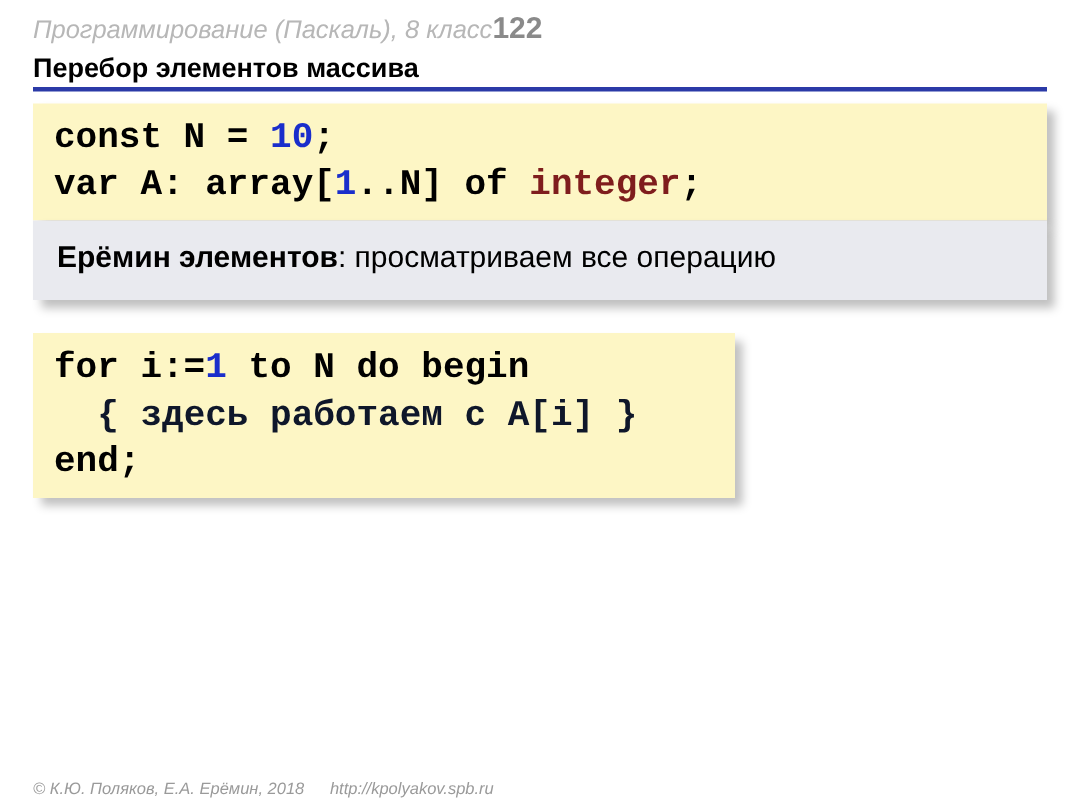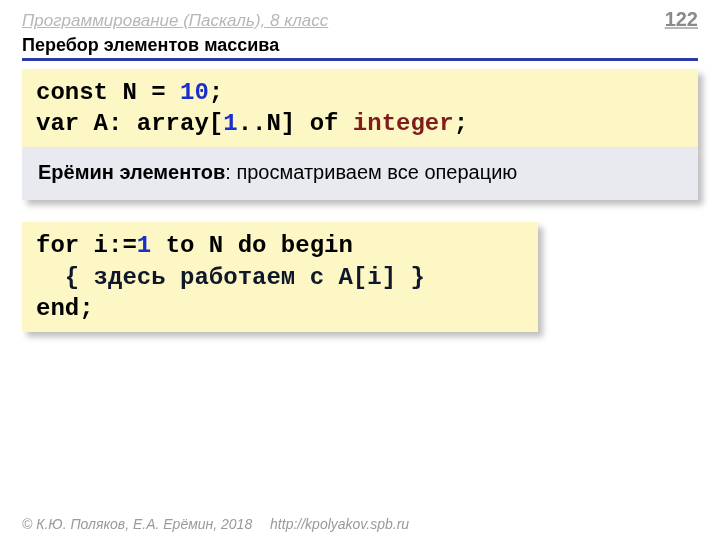--- a/index.html
+++ b/index.html
@@ -5,27 +5,26 @@
   * { margin: 0; padding: 0; box-sizing: border-box; }
   html, body { width: 720px; height: 540px; overflow: hidden; }
   body {
     background: #fff;
     font-family: Arial, Helvetica, sans-serif;
     position: relative;
     color: #000;
   }
   .header {
     display: flex;
-    justify-content: space-between;
+    justify-content: flex-start;
     align-items: baseline;
     padding: 8px 22px 0 22px;
     color: #b7b7b7;
     font-style: italic;
     font-size: 17px;
-    text-decoration: underline;
   }
   .page-num { font-size: 20px; font-style: normal; color: #8a8a8a; font-weight: bold;}
   .title {
     font-size: 18px;
     font-weight: bold;
     margin: 4px 22px 0 22px;
     padding-bottom: 2px;
     border-bottom: 3px solid #2b3aa7;
   }
   .content { padding: 8px 22px 0 22px; }
@@ -44,26 +43,26 @@
   .infobox {
     background: #e9eaef;
     box-shadow: 5px 5px 6px rgba(0,0,0,0.25);
     padding: 12px 16px 14px 16px;
     font-size: 20px;
     line-height: 1.35;
     margin-bottom: 22px;
   }
   .infobox .term { font-weight: bold; }
   .infobox .rest { display: block; padding-left: 28px; }
-  .codebox2 { width: 516px; }
+  .codebox2 { width: 468px; }
   .footer {
     position: absolute;
     bottom: 8px;
     left: 22px;
-    font-size: 14px;
+    font-size: 11px;
     font-style: italic;
     color: #9a9a9a;
   }
   .footer .url { margin-left: 14px; }
 </style>
 </head>
 <body>
 
 <div class="header">
   <span>Программирование (Паскаль), 8 класс</span>

